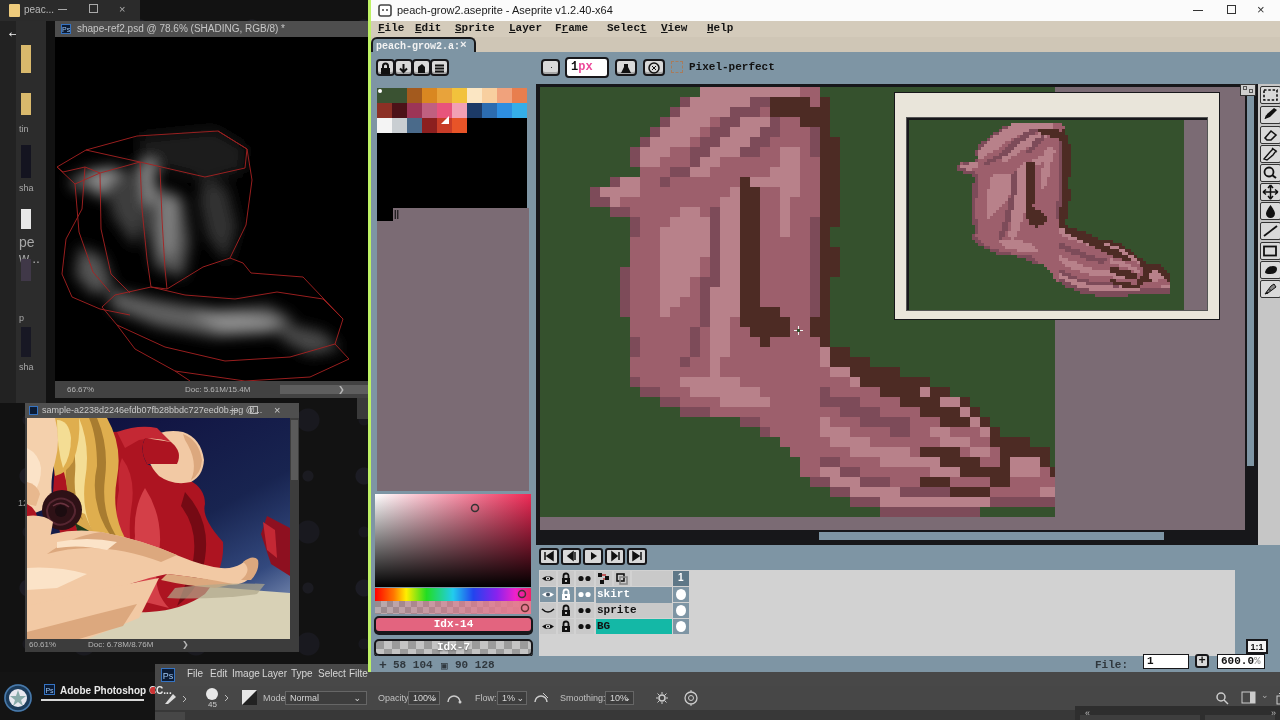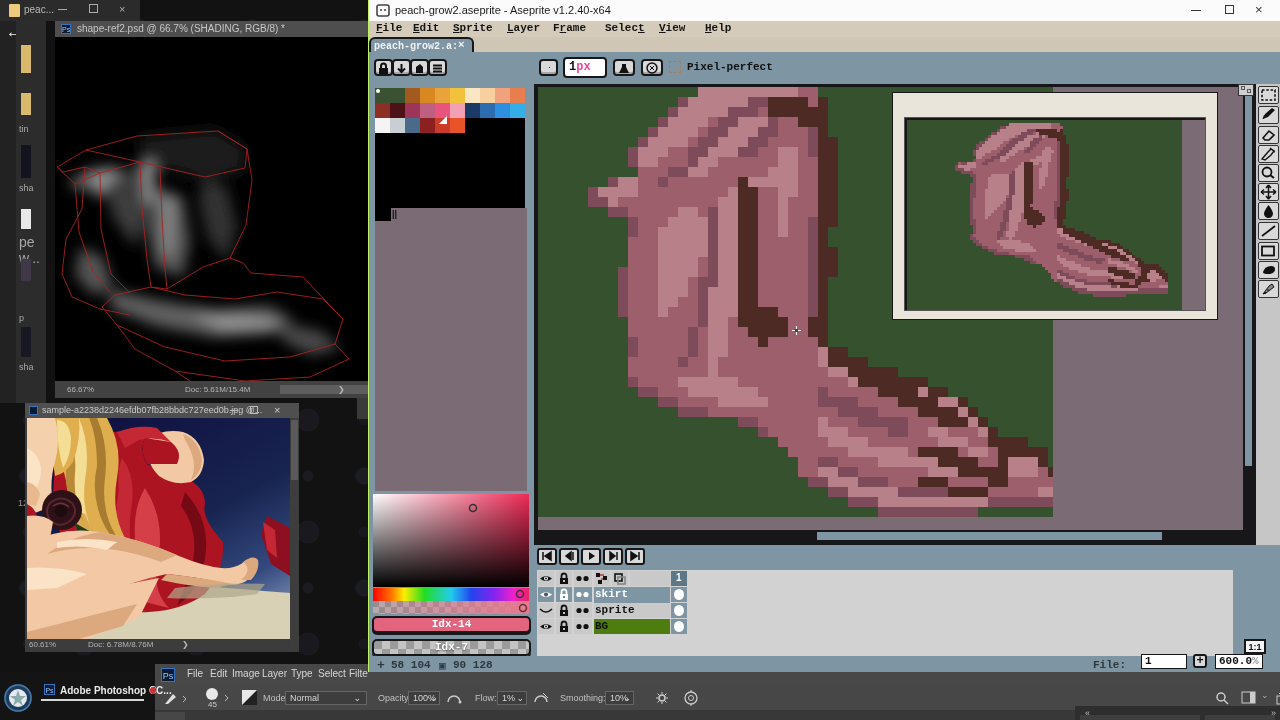--- a/index.html
+++ b/index.html
@@ -28,21 +28,21 @@
 #psmenu{left:155px;top:664px;width:213px;height:22px;background:#484848;color:#d6d6d6;font-size:10px;overflow:hidden}
 #psmenu2{left:368px;top:672px;width:912px;height:14px;background:#484848}
 #psopt{left:155px;top:686px;width:1125px;height:24px;background:#474747;color:#cfcfcf;font-size:11px}
 #psbot{left:155px;top:710px;width:1125px;height:10px;background:#383838}
 #pspanel{left:1075px;top:706px;width:205px;height:14px;background:#2e2e2e;color:#bbb;font-size:9px}
 .obox{position:absolute;top:5px;height:14px;background:#3d3d3d;border:1px solid #666;color:#d8d8d8;font-size:9px;line-height:12px;text-align:left;padding-left:4px}
 .olbl{position:absolute;top:7px;color:#c0c0c0;font-size:9px}
 
 #task{left:0;top:672px;width:155px;height:48px;background:#141414}
 
-#ase{left:368px;top:0;width:912px;height:672px;background:#7e95a4;border-left:1px solid #bef264}
+#ase{left:368px;top:0;width:912px;height:672px;background:#7e95a4;border-left:3px solid #bef264}
 #atitle{left:0;top:0;width:912px;height:21px;background:#fbfbfb;color:#1a1a1a;font-size:11px;line-height:21px}
 #amenu{left:0;top:21px;width:912px;height:16px;background:#d4cbbb;color:#141414;font-size:11px}
 #amenu span{position:absolute;top:1px}
 #atabbar{left:0;top:37px;width:912px;height:15px;background:#cfc6b6}
 #atab{left:1px;top:0;width:105px;height:20px;background:#7e95a4;border:2px solid #18181a;border-bottom:none;border-radius:6px 6px 0 0;color:#f2f2f2;font-size:10px;line-height:16px}
 #atools{left:0;top:52px;width:912px;height:32px;background:#7e95a4}
 .abtn{position:absolute;top:7px;width:19px;height:17px;background:#d9d9d9;border:2px solid #17171a;border-radius:4px;box-shadow:inset 0 -2px 0 #a8a8a8}
 
 #apal{left:2px;top:84px;width:164px;height:572px}
 #swb{position:absolute;left:4px;top:4px;width:150px;height:120px;background:#000}
@@ -102,21 +102,21 @@
   <div class="a" style="left:3px;top:213px;color:#a8a8a8;font-size:14px">pe<br>w...</div>
   <div class="thm" style="top:238px;height:22px;background:#403848"></div>
   <div class="a" style="left:3px;top:292px;color:#a8a8a8;font-size:9px">p</div>
   <div class="thm" style="top:306px;height:30px;background:#181824"></div>
   <div class="a" style="left:3px;top:341px;color:#a8a8a8;font-size:9px">sha</div>
 </div>
 
 <div id="psw" class="a">
  <div id="pst" class="a">
       <span style="position:absolute;left:6px;top:3px;width:10px;height:10px;background:#0b1b34;border:1px solid #3573c2;color:#9cc4f0;font-size:7px;line-height:9px;text-align:center">Ps</span>
-      <span style="position:absolute;left:22px">shape-ref2.psd @ 66.7% (SHADING, RGB/8) *</span>
+      <span style="position:absolute;left:22px">shape-ref2.psd @ 78.6% (SHADING, RGB/8) *</span>
     </div>
  <div class="a" style="left:0;top:16px;width:313px;height:344px"><svg width="313" height="344" viewBox="0 0 313 344">
         <rect width="313" height="344" fill="#000"></rect>
         <defs>
           <filter id="b1" x="-60%" y="-60%" width="220%" height="220%">
             <feGaussianBlur stdDeviation="7"></feGaussianBlur>
           </filter>
         </defs>
         <g filter="url(#b1)">
           <polygon points="84,100 160,92 190,110 188,135 150,142 86,126" fill="#1c1c1c"></polygon>
@@ -1467,21 +1467,21 @@
         </svg></div>
       <div style="position:absolute;left:19px;top:49px;width:16px;height:15px;background:#c9c9c9"><svg width="16" height="15" viewBox="0 0 16 15">
           <rect x="4" y="7" width="8" height="6" fill="#111"></rect>
           <path d="M5.5 7 V5 a2.5 2.5 0 0 1 5 0 V7" fill="none" stroke="#111" stroke-width="1.8"></path>
           <circle cx="8" cy="10" r="1" fill="#fff"></circle>
         </svg></div>
       <div style="position:absolute;left:37px;top:49px;width:18px;height:15px;background:#c9c9c9"><svg width="18" height="15" viewBox="0 0 18 15">
           <circle cx="5" cy="7.5" r="2.6" fill="#111"></circle>
           <circle cx="12" cy="7.5" r="2.6" fill="#111"></circle>
         </svg></div>
-      <div style="position:absolute;left:57px;top:49px;width:76px;height:15px;background:#4d7c0f">
+      <div style="position:absolute;left:57px;top:49px;width:76px;height:15px;background:#14b8a6">
         <span class="px" style="color:#111;font-size:11px;position:absolute;left:1px;top:1px">BG</span>
       </div>
       <div style="position:absolute;left:134px;top:49px;width:16px;height:15px;background:#7e95a4"><svg width="16" height="15" viewBox="0 0 16 15">
           <ellipse cx="8" cy="7.5" rx="5" ry="5.5" fill="#fff"></ellipse>
         </svg></div>
     </div>
  <div class="a" style="left:868px;top:545px;width:44px;height:111px;background:#7e95a4">
    <span class="a" style="left:7px;top:94px;width:22px;height:15px;background:#f4f4f4;border:2px solid #17171a;color:#111;font-size:9px;font-weight:bold;text-align:center;line-height:12px">1:1</span>
  </div>
 

